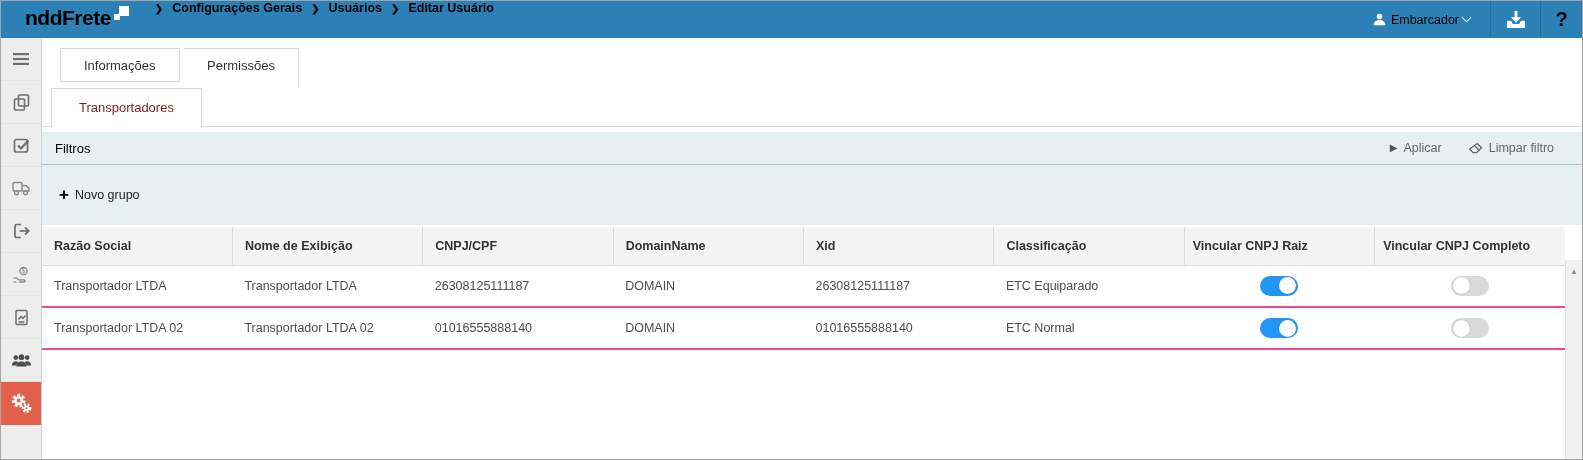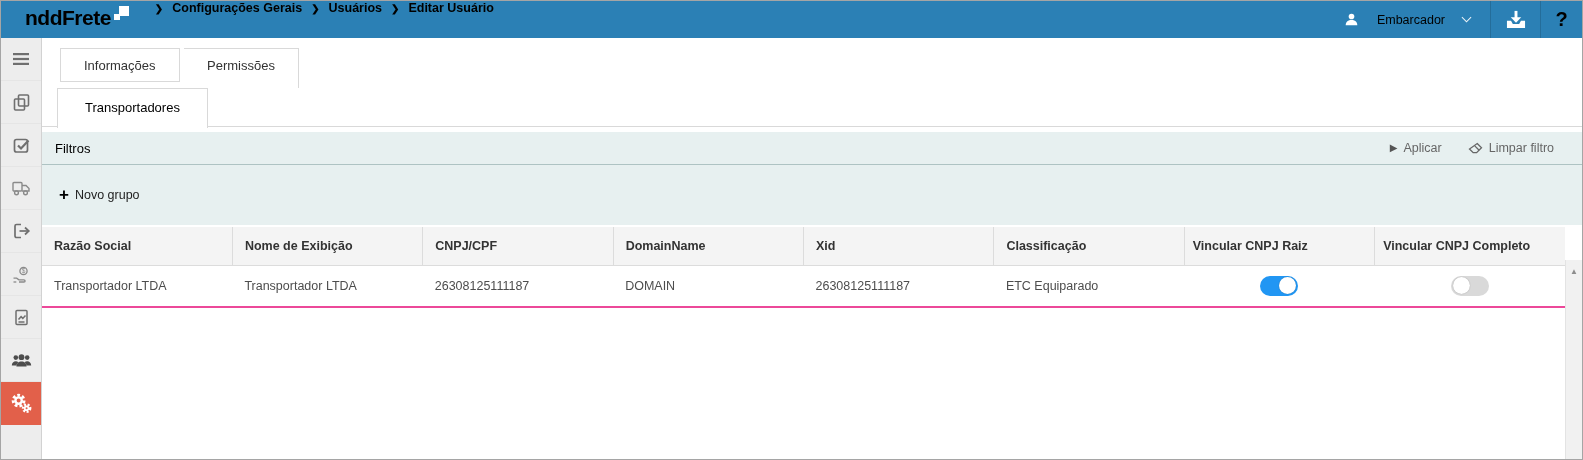--- a/index.html
+++ b/index.html
@@ -15,21 +15,21 @@
   .logo-area { margin-left:24px; display:flex; align-items:flex-start; cursor:pointer; }
   .logo-text { font-size:21px; font-weight:bold; line-height:34px; letter-spacing:-0.5px; }
   .logo-mark { width:16px; height:16px; position:relative; margin:5px 0 0 2px; }
   .logo-mark .big { position:absolute; top:0; right:0; width:10px; height:10px; background:#fff; }
   .logo-mark .small { position:absolute; top:8px; left:1px; width:6px; height:6px; background:#fff; }
   .breadcrumb { margin-left:26px; display:flex; align-items:center; gap:9px;
                 font-size:12.5px; font-weight:bold; }
   .crumb-sep { font-size:10px; position:relative; top:0.5px; }
   .topbar-right { margin-left:auto; display:flex; align-items:center; height:100%; }
   .tb-sep { width:1px; height:100%; background:rgba(0,0,0,0.15); }
-  .user-box { display:flex; align-items:center; gap:18px; padding:0 20px; height:100%; cursor:pointer; }
+  .user-box { display:flex; align-items:center; gap:4px; padding:0 20px; height:100%; cursor:pointer; }
   .user-box .label { font-size:12.5px; }
   .chev-down { width:7px; height:7px; border-right:1.6px solid rgba(255,255,255,.9);
                border-bottom:1.6px solid rgba(255,255,255,.9); transform:rotate(45deg); margin-top:-4px; }
   .dl-box { width:49px; height:100%; display:flex; align-items:center; justify-content:center; cursor:pointer; }
   .help-box { width:41px; height:100%; display:flex; align-items:center; justify-content:center;
               font-size:20px; font-weight:bold; cursor:pointer; }
 
   
   .sidebar { position:absolute; top:37px; left:0; bottom:0; width:41px;
              background:#ededed; border-right:1px solid #d2d2d2; }
@@ -40,22 +40,22 @@
   
   .main { position:absolute; top:37px; left:41px; right:0; bottom:0; background:#fff; }
 
   .tabs-row { padding:10px 0 0 18px; height:50px; }
   .tab { display:inline-block; vertical-align:top; padding:0 23px; height:34px; line-height:34px;
          font-size:13px; color:#333; background:#fff; border:1px solid #d9d9d9; cursor:pointer; }
   .tab + .tab { border-left:none; }
   .tab.active { height:40px; border-bottom:none; }
 
   .subtabs-row { height:39px; border-bottom:1px solid #d9d9d9; }
-  .subtab { display:inline-block; margin-left:15px; padding:0 27px; height:40px; line-height:38px;
-            font-size:13px; color:#000000; background:#fff; border:1px solid #d9d9d9; border-bottom:none;
+  .subtab { display:inline-block; margin-left:9px; padding:0 27px; height:40px; line-height:38px;
+            font-size:13px; color:#7f1d1d; background:#fff; border:1px solid #d9d9d9; border-bottom:none;
             position:relative; z-index:2; cursor:pointer; }
   .white-gap { height:5px; background:#fff; }
 
   .filters-bar { height:33px; background:#e7f0f0; border-bottom:1px solid #aec3c3;
                  display:flex; align-items:center; padding:0 28px 0 13px; }
   .filters-title { font-size:13px; color:#000000; }
   .filter-actions { margin-left:auto; display:flex; align-items:center; gap:26px; }
   .filter-btn { display:flex; align-items:center; gap:6px; font-size:12.5px; color:#666; cursor:pointer; }
   .play-glyph { font-size:10px; color:#555; line-height:1; }
 
@@ -293,20 +293,30 @@
           <tr>
             <td>Transportador LTDA</td>
             <td>Transportador LTDA</td>
             <td>26308125111187</td>
             <td>DOMAIN</td>
             <td>26308125111187</td>
             <td>ETC Equiparado</td>
             <td class="center"><div class="toggle on"></div></td>
             <td class="center"><div class="toggle off"></div></td>
           </tr>
+          <tr>
+            <td>Transportador LTDA 02</td>
+            <td>Transportador LTDA 02</td>
+            <td>01016555888140</td>
+            <td>DOMAIN</td>
+            <td>01016555888140</td>
+            <td>ETC Normal</td>
+            <td class="center"><div class="toggle on"></div></td>
+            <td class="center"><div class="toggle off"></div></td>
+          </tr>
         </tbody>
     </table>
 
     <div class="vscrollbar">
       <span class="arrow-up">▲</span>
     </div>
 
   </div>
 </div>
 

